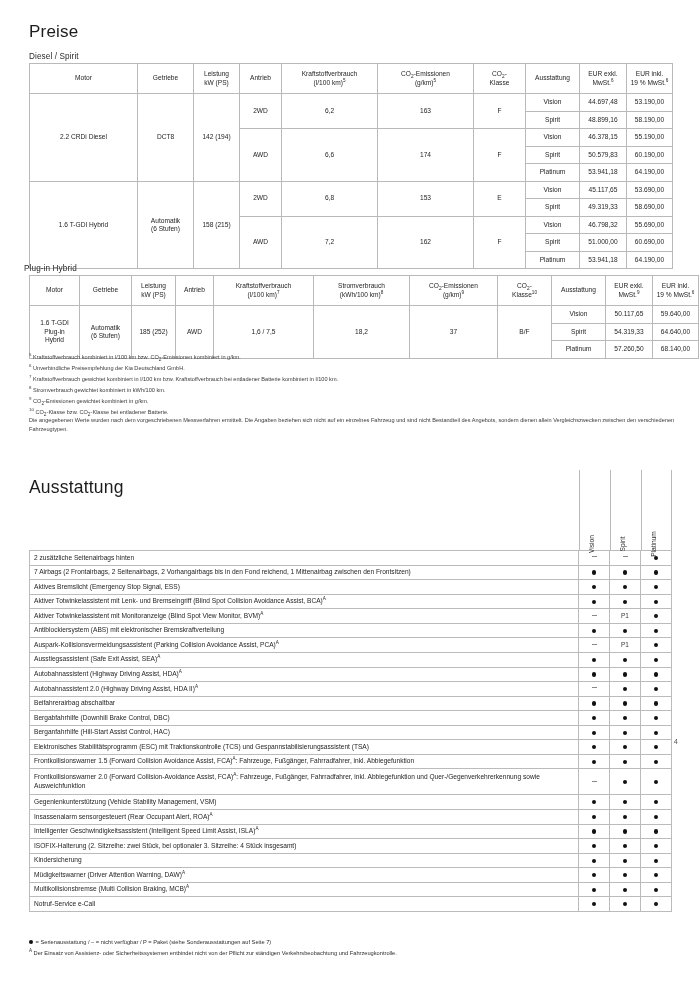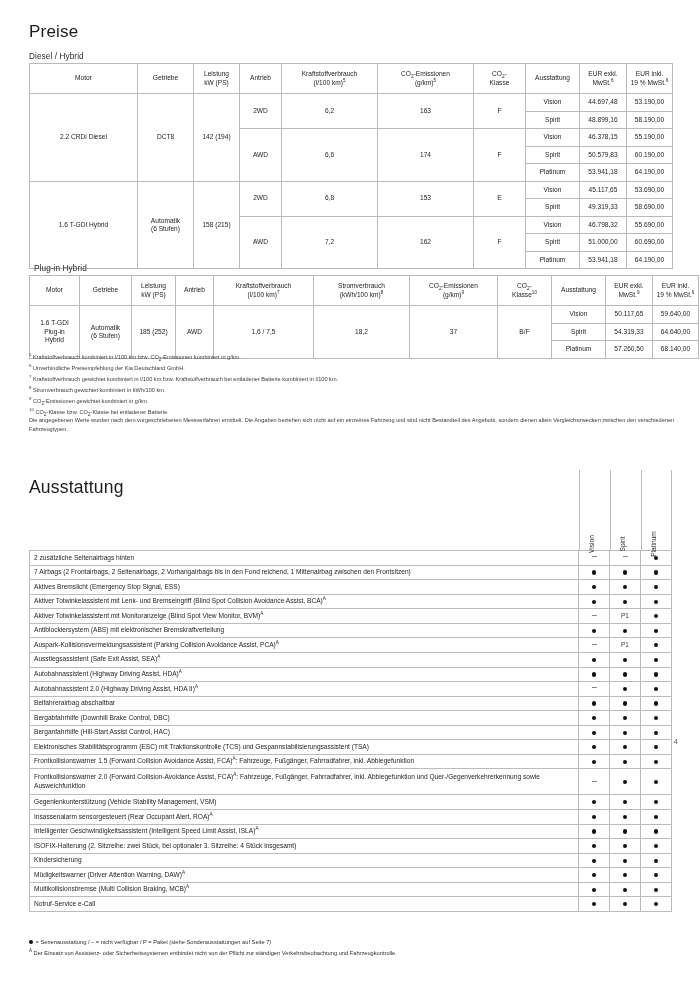--- a/index.html
+++ b/index.html
@@ -31,21 +31,21 @@
   #preise-title { left: 29px; top: 22px; }
   #ausstattung-title { left: 29px; top: 477px; font-size: 17.5px; }
 
   .subcap {
     position: absolute;
     font-size: 8.2px;
     color: #2a2a2a;
     letter-spacing: 0.1px;
   }
   #diesel-cap { left: 29px; top: 52px; }
-  #plugin-cap { left: 34px; top: 264px; }
+  #plugin-cap { left: 24px; top: 264px; }
 
   
   table.price {
     position: absolute;
     border-collapse: collapse;
     table-layout: fixed;
     font-size: 6.6px;
     color: #1e1e1e;
   }
   table.price td, table.price th {
@@ -180,21 +180,21 @@
     font-size: 7.5px;
     color: #5a5a5a;
   }
 </style>
 </head>
 <body>
 
 <div class="page">
 
   <div class="h1" id="preise-title">Preise</div>
-  <div class="subcap" id="diesel-cap">Diesel / Hybrid</div>
+  <div class="subcap" id="diesel-cap">Diesel / Spirit</div>
 
   <table class="price" id="tbl-diesel">
     <colgroup>
       <col style="width:108px">
         <col style="width:56px">
         <col style="width:46px">
         <col style="width:42px">
       <col style="width:96px">
         <col style="width:96px">
         <col style="width:52px">

